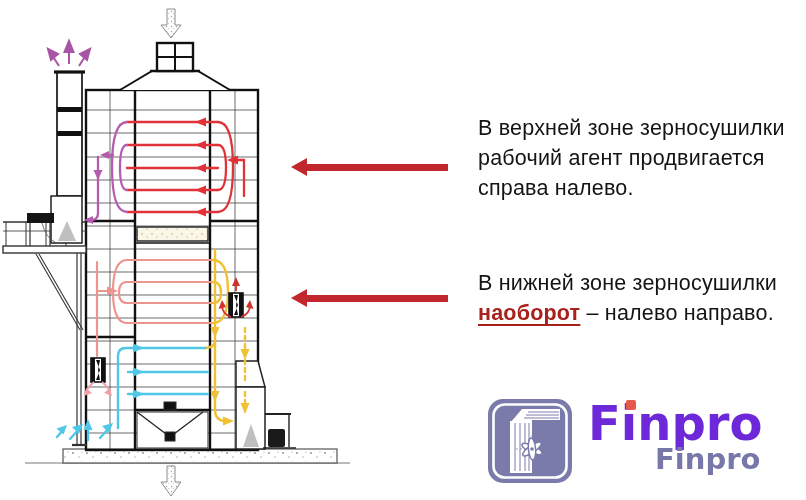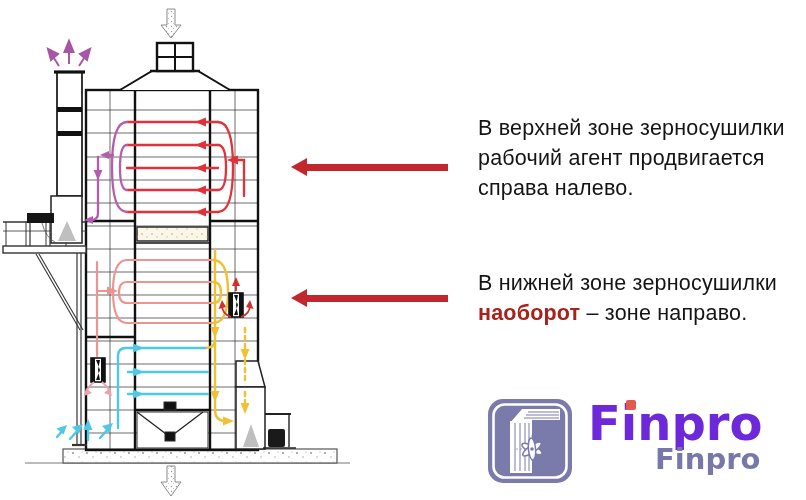--- a/index.html
+++ b/index.html
@@ -3,21 +3,21 @@
 <meta charset="utf-8">
 <style>
   html,body{margin:0;padding:0;background:#fff;}
   .page{position:relative;width:806px;height:500px;background:#fff;overflow:hidden;
         font-family:"Liberation Sans",sans-serif;}
   .diagram{position:absolute;left:0;top:0;width:460px;height:500px;}
   .note{position:absolute;left:478px;width:330px;color:#141414;
         font-size:21.5px;line-height:30px;letter-spacing:.2px;}
   .note-upper{top:113px;}
   .note-lower{top:268px;}
-  .hl{color:#A8211B;font-weight:bold;text-underline-offset:4px;
+  .hl{color:#A8211B;font-weight:bold;text-decoration:underline;text-underline-offset:4px;
       text-decoration-thickness:2px;}
   .logo{position:absolute;left:486px;top:397px;display:flex;align-items:flex-start;}
   .logo-icon{width:88px;height:88px;flex:0 0 auto;}
   .logo-text{margin-left:14px;position:relative;padding-top:0px;}
   .logo-name{font-family:"DejaVu Sans",sans-serif;font-weight:bold;font-size:48px;
              line-height:52px;color:#6d28d9;letter-spacing:0px;}
   .logo-sub{font-family:"DejaVu Sans",sans-serif;font-weight:bold;font-size:29px;
             line-height:28px;color:#7778A9;text-align:right;margin-top:-4px;padding-right:2px;}
   .logo-idot{position:absolute;width:10px;height:10px;border-radius:2px;
              background:#E4584D;left:38px;top:3px;}
@@ -264,21 +264,21 @@
   </svg>
 
   <div class="note note-upper">
     <div>В верхней зоне зерносушилки</div>
     <div>рабочий агент продвигается</div>
     <div>справа налево.</div>
   </div>
 
   <div class="note note-lower">
     <div>В нижней зоне зерносушилки</div>
-    <div><span class="hl">наоборот</span><span> – зоне направо.</span></div>
+    <div><span class="hl">наоборот</span><span> – налево направо.</span></div>
   </div>
 
   <div class="logo">
     <svg class="logo-icon" viewBox="0 0 88 88" xmlns="http://www.w3.org/2000/svg">
       <rect x="2" y="2" width="84" height="84" rx="15" fill="#7A7BAA"></rect>
       <rect x="7.5" y="7.5" width="73" height="73" rx="11" fill="none" stroke="#fff" stroke-width="2.6"></rect>
       <polygon points="24,26 36,12 74,12 74,23 46,23 46,26" fill="#fff"></polygon>
       <rect x="24" y="24" width="22" height="52" fill="#fff"></rect>
       <g stroke="#7A7BAA" stroke-width="1">
         <line x1="29" y1="26" x2="29" y2="74"></line>

